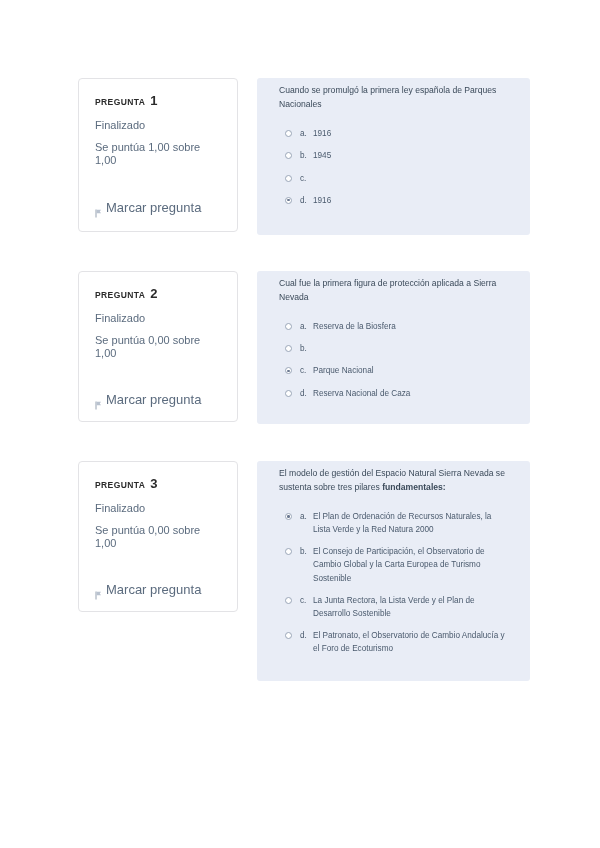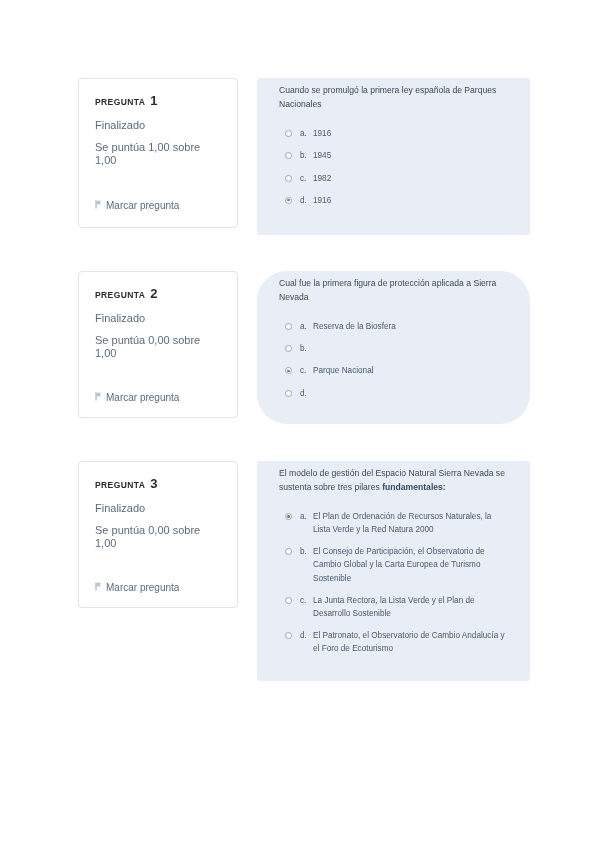--- a/index.html
+++ b/index.html
@@ -57,22 +57,22 @@
   }
   .meta-line {
     font-size: 11px;
     color: #5b6b7e;
     margin-bottom: 9px;
     line-height: 1.2;
   }
   .meta-line:last-child { margin-bottom: 0; }
   .flag-row {
     display: flex;
-    align-items: flex-start;
-    font-size: 10px;
+    align-items: flex-end;
+    font-size: 13px;
     color: #5b6b7e;
     margin-top: 32px;
   }
   .flag-icon {
     width: 7px;
     height: 9px;
     margin-right: 4px;
     flex-shrink: 0;
     display: inline-block;
   }
@@ -131,21 +131,21 @@
     color: #4a5a6d;
   }
   .ans-body {
     flex: 1;
   }
   
   #qblock-1 .infocard { padding-bottom: 16px; }
   #qblock-2 { margin-top: 36px; }
   #qblock-3 { margin-top: 37px; }
   #qblock-1 .qpanel { padding-bottom: 28px; }
-  #qblock-2 .qpanel { padding-bottom: 24px; border-radius: 30px; }
+  #qblock-2 .qpanel { padding-bottom: 24px; }
   #qblock-3 .qpanel { padding-bottom: 26px; }
 </style>
 </head>
 <body>
 
 <div class="page">
 
   <div class="qblock" id="qblock-1">
     <div class="infocard">
       <div class="qnum-line">
@@ -176,21 +176,20 @@
           <span class="ans-body">1916</span>
         </div>
         <div class="answer">
           <span class="radio"></span>
           <span class="ans-letter">b.</span>
           <span class="ans-body">1945</span>
         </div>
         <div class="answer">
           <span class="radio"></span>
           <span class="ans-letter">c.</span>
-          <span class="ans-body">1982</span>
         </div>
         <div class="answer">
           <span class="radio checked"></span>
           <span class="ans-letter">d.</span>
           <span class="ans-body">1916</span>
         </div>
       </div>
     </div>
   </div>
 
@@ -228,20 +227,21 @@
           <span class="ans-letter">b.</span>
         </div>
         <div class="answer">
           <span class="radio checked"></span>
           <span class="ans-letter">c.</span>
           <span class="ans-body">Parque Nacional</span>
         </div>
         <div class="answer">
           <span class="radio"></span>
           <span class="ans-letter">d.</span>
+          <span class="ans-body">Reserva Nacional de Caza</span>
         </div>
       </div>
     </div>
   </div>
 
   <div class="qblock" id="qblock-3">
     <div class="infocard">
       <div class="qnum-line">
         <span class="qnum-label">PREGUNTA</span>
         <span class="qnum-value">3</span>

